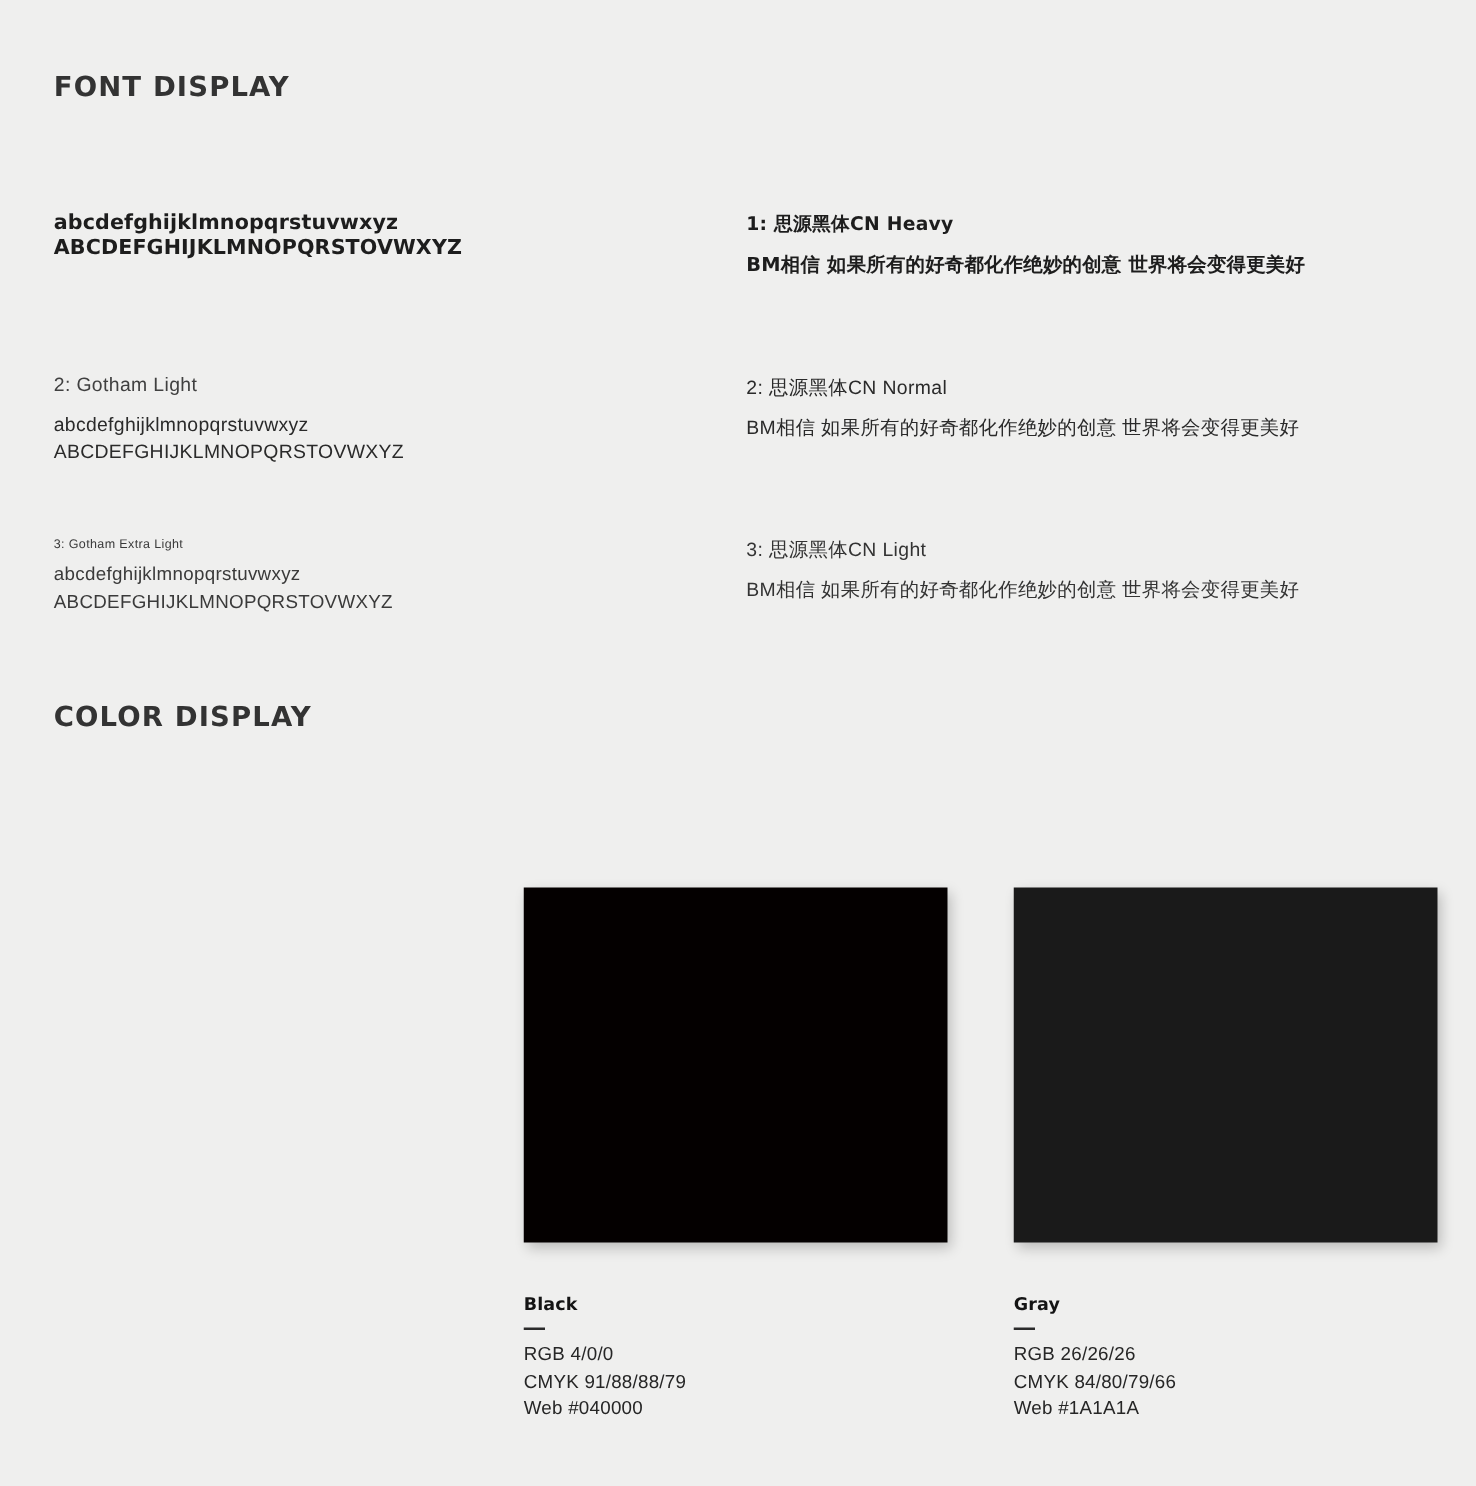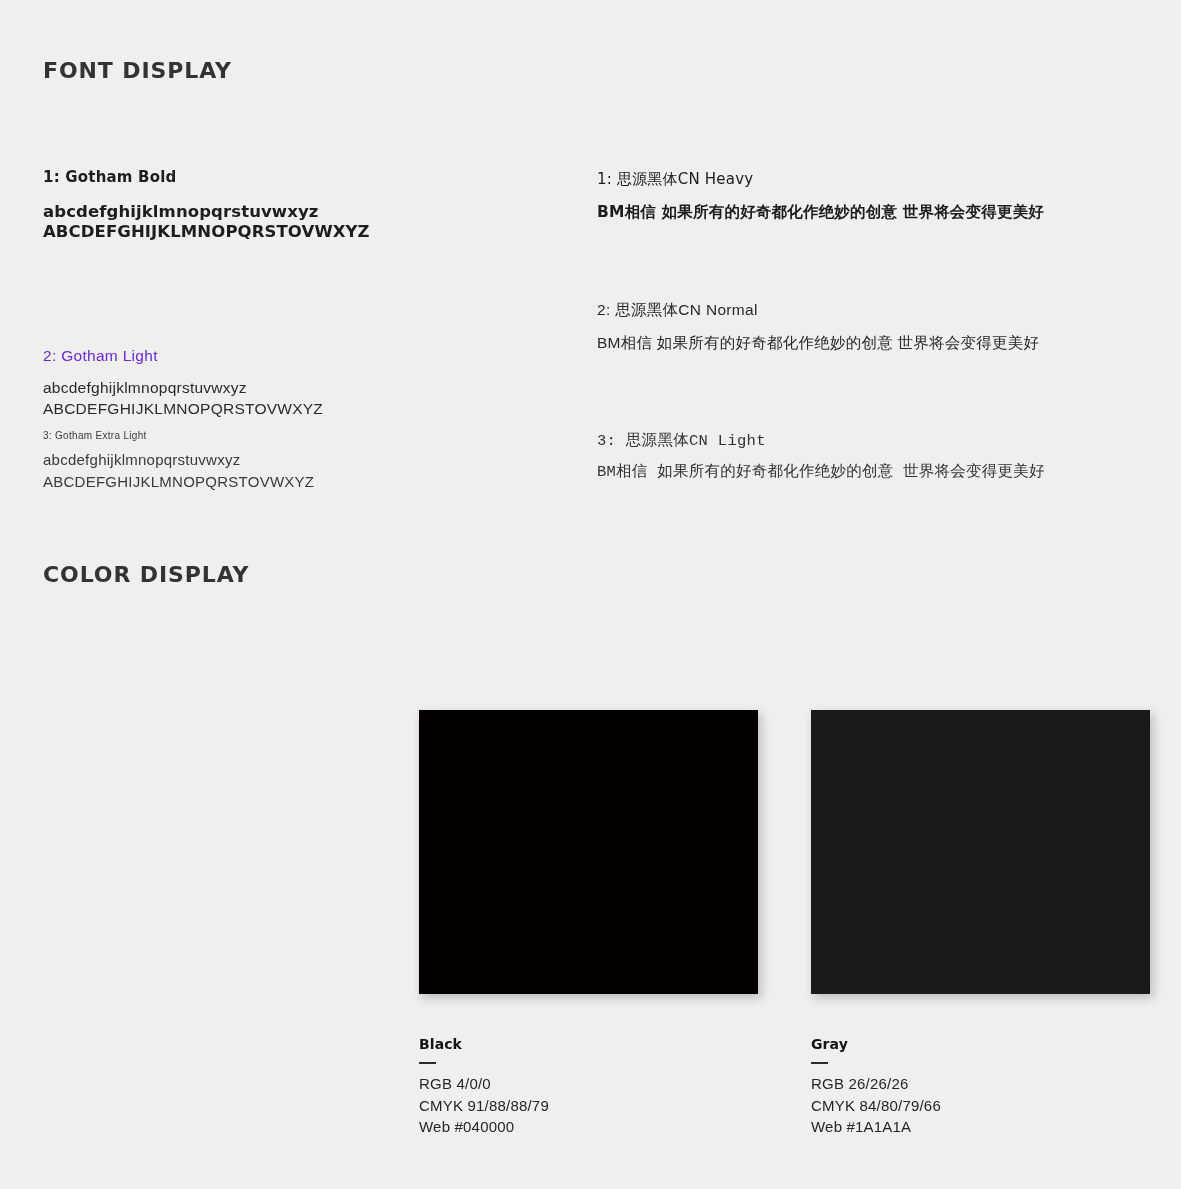--- a/index.html
+++ b/index.html
@@ -68,23 +68,22 @@
     letter-spacing: 0.1px;
     line-height: 20px;
     color: #1d1d1d;
   }
 
   .lat-2 .specimen-title {
     font-family: "Liberation Sans", sans-serif;
     font-weight: normal;
     font-size: 15.5px;
     letter-spacing: 0.3px;
-    color: #6d28d9;
+    color: #404040;
     margin-bottom: 12px;
-    margin-top: 47px;
   }
   .lat-2 .specimen-line {
     font-family: "Liberation Sans", sans-serif;
     font-weight: normal;
     font-size: 15.5px;
     letter-spacing: 0.25px;
     line-height: 21px;
     color: #2a2a2a;
   }
 
@@ -101,21 +100,21 @@
     font-weight: normal;
     font-size: 15px;
     letter-spacing: 0.25px;
     line-height: 22px;
     color: #3a3a3a;
   }
 
   
   .cjk-1 .specimen-title {
     font-family: "DejaVu Sans", sans-serif;
-    font-weight: normal;
+    font-weight: bold;
     font-size: 15px;
     letter-spacing: 0.2px;
     color: #1d1d1d;
     margin-bottom: 13px;
   }
   .cjk-1 .specimen-line {
     font-family: "DejaVu Sans", sans-serif;
     font-weight: bold;
     font-size: 15.5px;
     letter-spacing: 0.2px;
@@ -135,21 +134,21 @@
   .cjk-2 .specimen-line,
   .cjk-3 .specimen-line {
     font-family: "Liberation Sans", sans-serif;
     font-weight: normal;
     font-size: 15.5px;
     letter-spacing: 0.25px;
     line-height: 21px;
     color: #2a2a2a;
   }
   .cjk-3 .specimen-title,
-  .cjk-3 .specimen-line { color: #333333; font-family: Liberation Mono, monospace; }
+  .cjk-3 .specimen-line { color: #333333; }
 
   
   .swatch-card { position: absolute; }
 
   .swatch-chip {
     position: absolute;
     top: 0;
     left: 0;
     box-shadow: 3px 4px 10px rgba(0, 0, 0, 0.22);
   }
@@ -186,21 +185,20 @@
 </head>
 <body style="background: rgb(239, 239, 238);">
 
 <div class="page">
 
   <div class="section-heading" id="font-display-heading">FONT DISPLAY</div>
 
   <div class="font-col-left">
 
     <div class="specimen lat-1" style="top:168px;">
-      <div class="specimen-title">1: Gotham Bold</div>
       <div class="specimen-line">abcdefghijklmnopqrstuvwxyz</div>
       <div class="specimen-line">ABCDEFGHIJKLMNOPQRSTOVWXYZ</div>
     </div>
 
     <div class="specimen lat-2" style="top:300px;">
       <div class="specimen-title">2: Gotham Light</div>
       <div class="specimen-line">abcdefghijklmnopqrstuvwxyz</div>
       <div class="specimen-line">ABCDEFGHIJKLMNOPQRSTOVWXYZ</div>
     </div>
 

